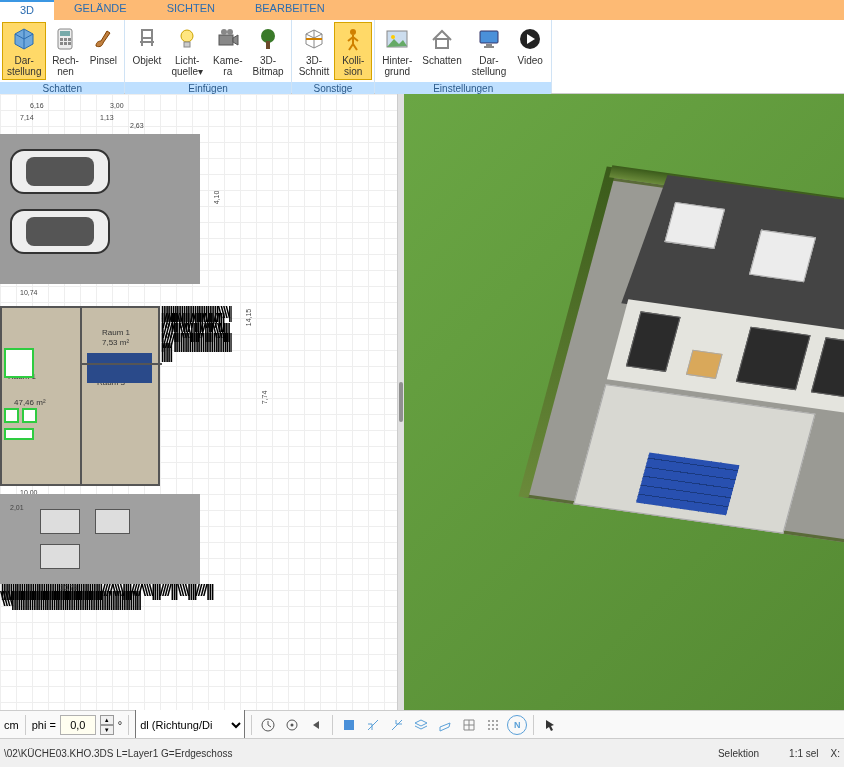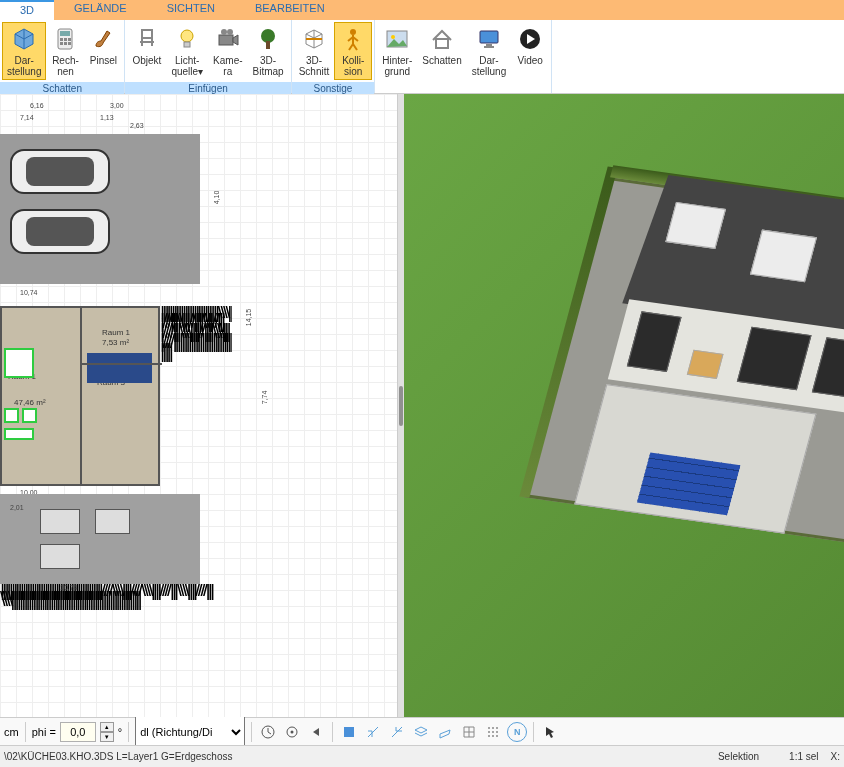--- a/index.html
+++ b/index.html
@@ -56,21 +56,21 @@
 
 .toolbar { height: 28px; display: flex; align-items: center; gap: 4px; padding: 0 4px; background: #f9f9f9; border-top: 1px solid #ccc; font-size: 11px; }
 .toolbar input[type=text]{ width: 36px; height: 20px; font-size: 11px; text-align: center; border:1px solid #b0b0b0; background:#fffef0;}
 .tb-sep{width:1px;height:20px;background:#ccc;margin:0 2px;}
 .tb-icon{width:20px;height:20px;display:flex;align-items:center;justify-content:center;cursor:pointer;border:1px solid transparent;}
 .spinner{display:flex;flex-direction:column;width:14px;}
 .spinner div{height:10px;border:1px solid #999;font-size:6px;text-align:center;line-height:8px;background:#f0f0f0;cursor:pointer;}
 select.dlsel{font-size:11px;height:36px;width:110px;}
 
 
-.status { height: 22px; display: flex; align-items: center; background: #f0f0f0; border-top: 1px solid #ccc; font-size: 10px; color: #333; padding: 0 4px; }
+.status { height: 29px; display: flex; align-items: center; background: #f0f0f0; border-top: 1px solid #ccc; font-size: 10px; color: #333; padding: 0 4px; }
 .status .stretch { flex: 1; }
 
 svg{overflow:visible;}
 </style>
 </head>
 <body>
 
 <div class="menu-tabs">
   <div class="menu-tab active">3D</div>
   <div class="menu-tab">GELÄNDE</div>
@@ -231,20 +231,21 @@
           <div class="ribbon-icon">
             <svg width="26" height="26" viewBox="0 0 26 26">
               <circle cx="13" cy="13" r="10" fill="#222"></circle>
               <path d="M10 8l8 5-8 5z" fill="#fff"></path>
             </svg>
           </div>
           <div>Video</div>
           <div></div>
         </div>
       </div>
+      <div class="ribbon-group-label">Einstellungen</div>
     </div>
   </div>
 
 <div class="content">
   <div class="pane-left">
     <div class="plan-wrap">
       <div class="grid-bg"></div>
 
       <div class="dim" style="left:30px;top:8px">6,16</div>
       <div class="dim" style="left:110px;top:8px">3,00</div>

